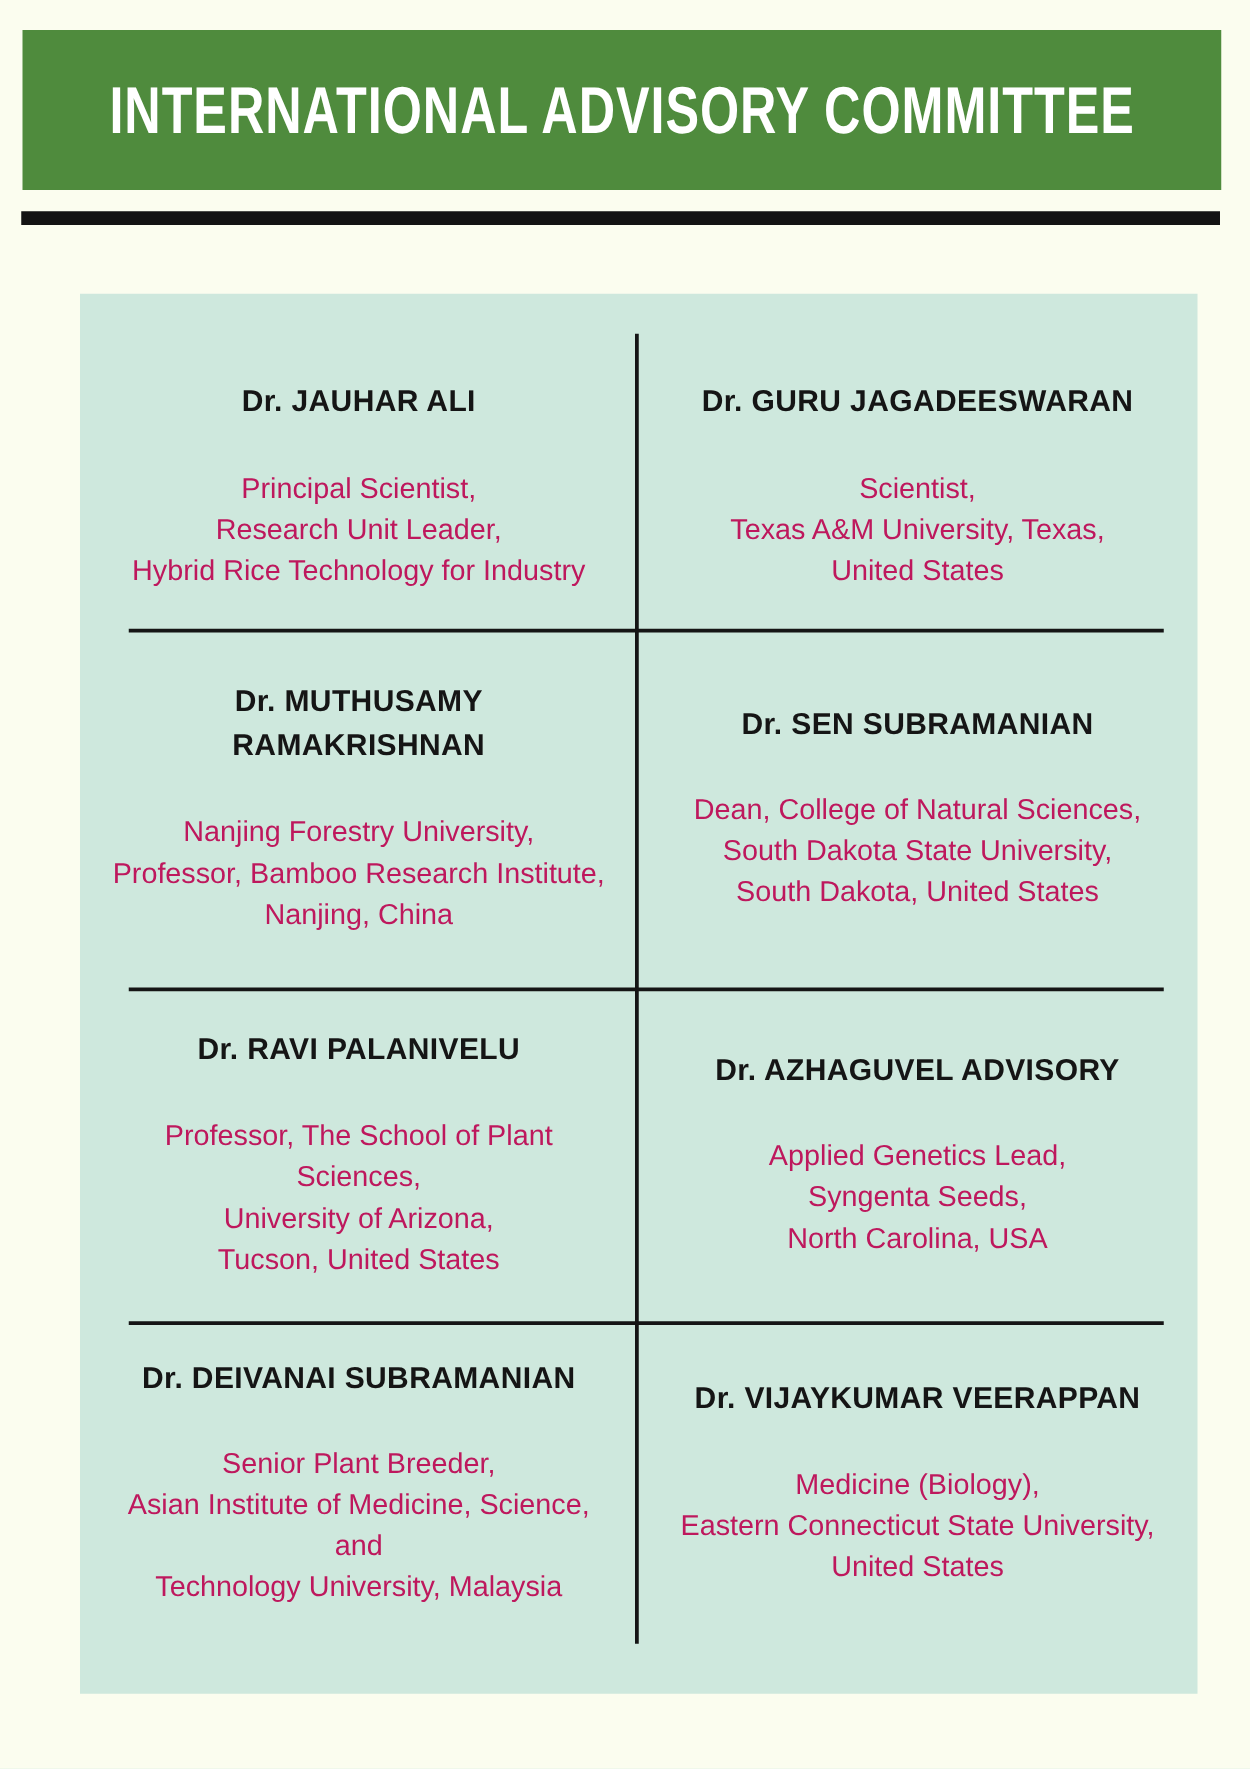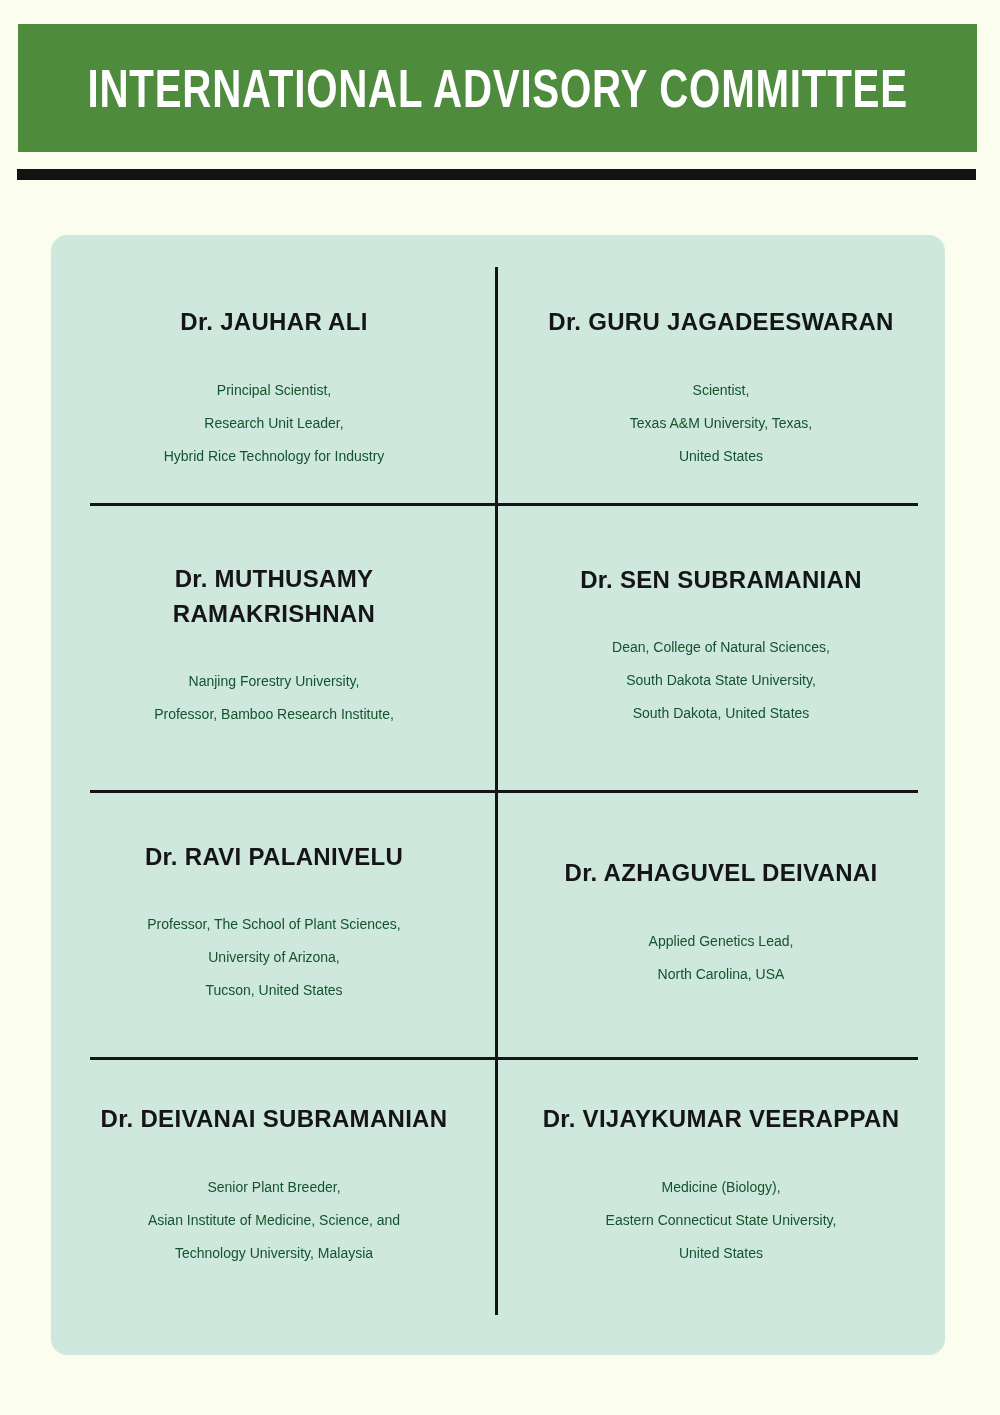--- a/index.html
+++ b/index.html
@@ -40,24 +40,23 @@
   }
   .black-bar {
     position: absolute;
     left: 17px; top: 169px;
     width: 959px; height: 11px;
     background: #131313;
   }
   
   .panel {
     position: absolute;
-    left: 51px; top: 235px;
+    left: 64px; top: 235px;
     width: 894px; height: 1120px;
     background: #CEE8DD;
-    border-radius: 16px;
   }
   .v-line {
     position: absolute;
     left: 444px; top: 32px;
     width: 3px; height: 1048px;
     background: #151515;
   }
   .h-line {
     position: absolute;
     left: 39px;
@@ -86,23 +85,23 @@
   }
   .cell.row1 { padding-top: 40px; }
   .member-name {
     font-weight: bold;
     font-size: 24px;
     line-height: 1.45;
     color: #151515;
     letter-spacing: 0.3px;
   }
   .member-details {
-    font-size: 14px;
+    font-size: 23px;
     line-height: 33px;
-    color: #14532d;
+    color: #be185d;
   }
 </style>
 </head>
 <body>
 
 <div class="page">
 
   <div class="header-band">
     <span class="header-title">INTERNATIONAL ADVISORY COMMITTEE</span>
   </div>
@@ -133,20 +132,21 @@
           <div>Texas A&amp;M University, Texas,</div>
           <div>United States</div>
         </div>
       </div>
 
       <div class="cell">
         <div class="member-name">Dr. MUTHUSAMY RAMAKRISHNAN</div>
         <div class="member-details">
           <div>Nanjing Forestry University,</div>
           <div>Professor, Bamboo Research Institute,</div>
+          <div>Nanjing, China</div>
         </div>
       </div>
 
       <div class="cell">
         <div class="member-name">Dr. SEN SUBRAMANIAN</div>
         <div class="member-details">
           <div>Dean, College of Natural Sciences,</div>
           <div>South Dakota State University,</div>
           <div>South Dakota, United States</div>
         </div>
@@ -155,23 +155,24 @@
       <div class="cell">
         <div class="member-name">Dr. RAVI PALANIVELU</div>
         <div class="member-details">
           <div>Professor, The School of Plant Sciences,</div>
           <div>University of Arizona,</div>
           <div>Tucson, United States</div>
         </div>
       </div>
 
       <div class="cell">
-        <div class="member-name">Dr. AZHAGUVEL DEIVANAI</div>
+        <div class="member-name">Dr. AZHAGUVEL ADVISORY</div>
         <div class="member-details">
           <div>Applied Genetics Lead,</div>
+          <div>Syngenta Seeds,</div>
           <div>North Carolina, USA</div>
         </div>
       </div>
 
       <div class="cell">
         <div class="member-name">Dr. DEIVANAI SUBRAMANIAN</div>
         <div class="member-details">
           <div>Senior Plant Breeder,</div>
           <div>Asian Institute of Medicine, Science, and</div>
           <div>Technology University, Malaysia</div>

